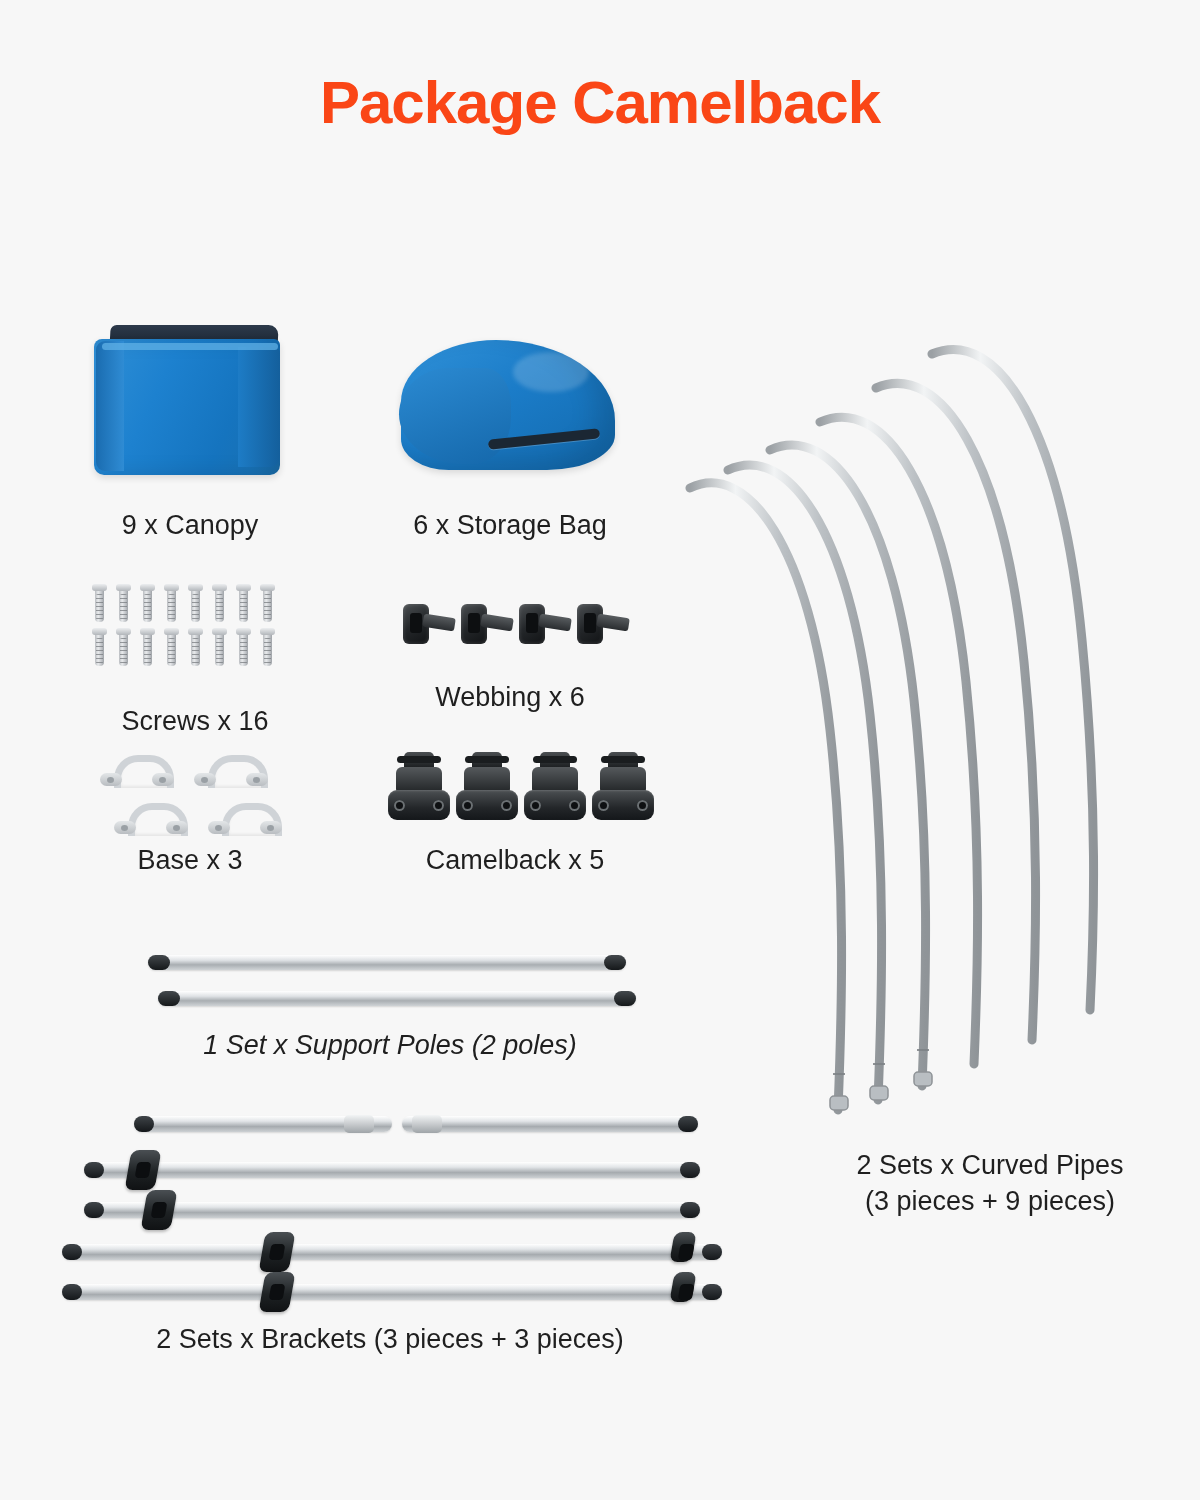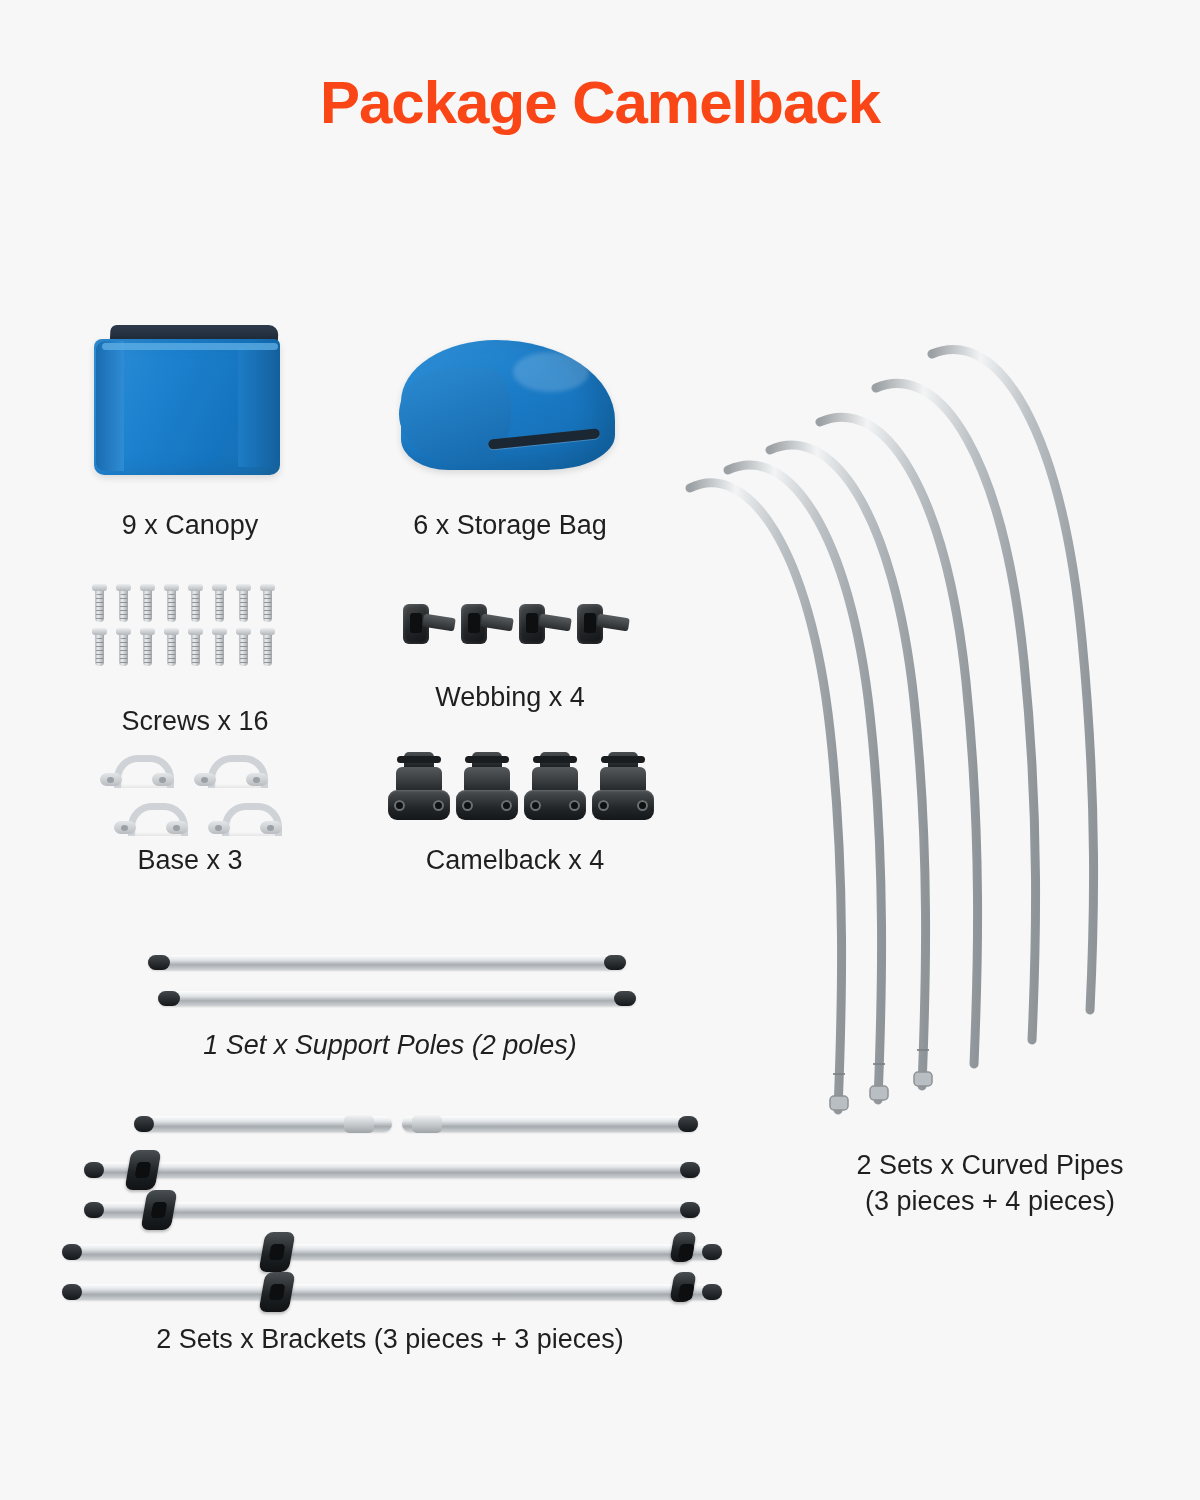--- a/index.html
+++ b/index.html
@@ -295,21 +295,21 @@
   </div>
   <div class="strap" style="left:116px;">
     <div class="buckle"></div>
     <div class="tail"></div>
   </div>
   <div class="strap" style="left:174px;">
     <div class="buckle"></div>
     <div class="tail"></div>
   </div>
 </div>
-<div class="caption cap-webbing">Webbing x 4</div>
+<div class="caption cap-webbing">Webbing x 6</div>
 
 <div class="part base-wrap">
   <div class="base-piece" style="left:0px;  top:0px;">
     <div class="arch"></div>
     <div class="tabL"></div>
     <div class="tabR"></div>
   </div>
   <div class="base-piece" style="left:94px; top:0px;">
     <div class="arch"></div>
     <div class="tabL"></div>
@@ -343,21 +343,21 @@
     <div class="knob"></div>
     <div class="body"></div>
     <div class="plate"></div>
   </div>
   <div class="camel" style="left:204px;">
     <div class="knob"></div>
     <div class="body"></div>
     <div class="plate"></div>
   </div>
 </div>
-<div class="caption cap-camel">Camelback x 4</div>
+<div class="caption cap-camel">Camelback x 5</div>
 
 <div class="part poles-wrap">
   <div class="pole" style="top:0px;">
     <div class="cap-l"></div>
     <div class="cap-r"></div>
   </div>
   <div class="pole" style="top:36px; left:10px;">
     <div class="cap-l"></div>
     <div class="cap-r"></div>
   </div>
@@ -429,13 +429,13 @@
       <path d="M247,740 h12"></path>
     </g>
     <g fill="#b9bec2" stroke="#8e9397" stroke-width="1.5">
       <rect x="160" y="786" width="18" height="14" rx="4"></rect>
       <rect x="200" y="776" width="18" height="14" rx="4"></rect>
       <rect x="244" y="762" width="18" height="14" rx="4"></rect>
     </g>
   </svg>
 </div>
 <div class="caption cap-pipes">2 Sets x Curved Pipes
-(3 pieces + 4 pieces)</div>
+(3 pieces + 9 pieces)</div>
 
 </body></html>

